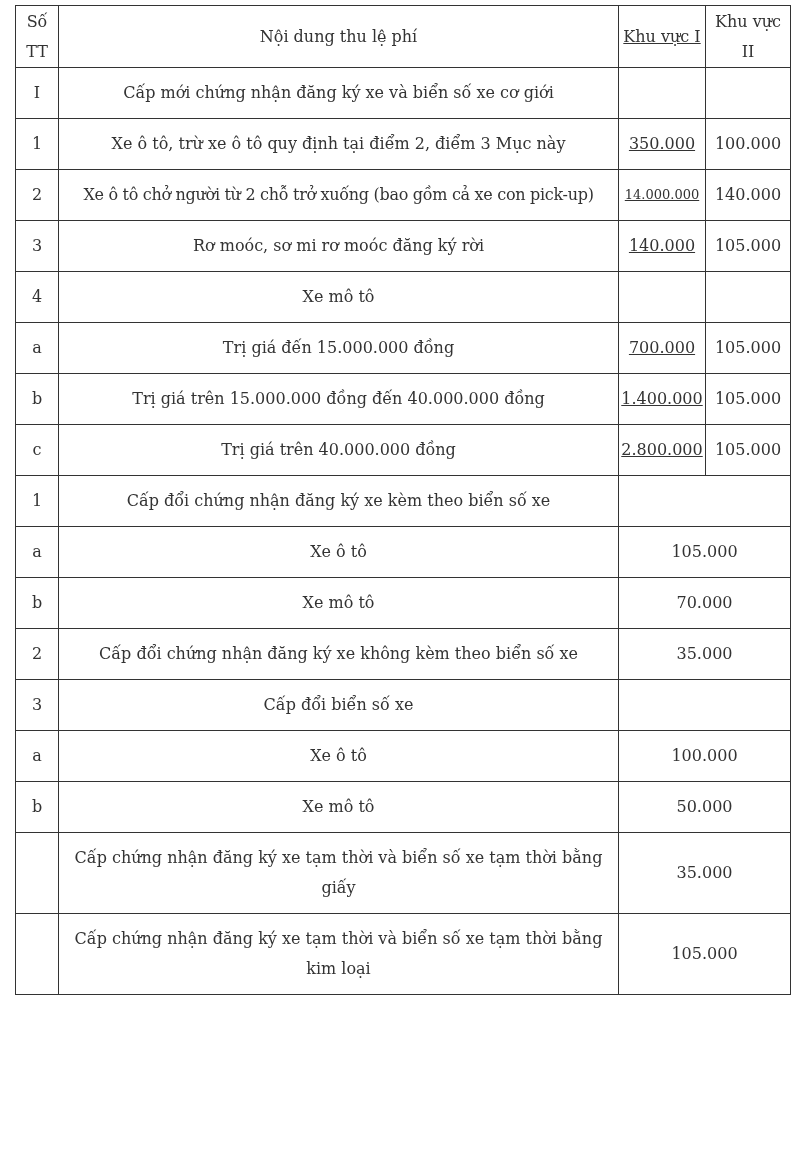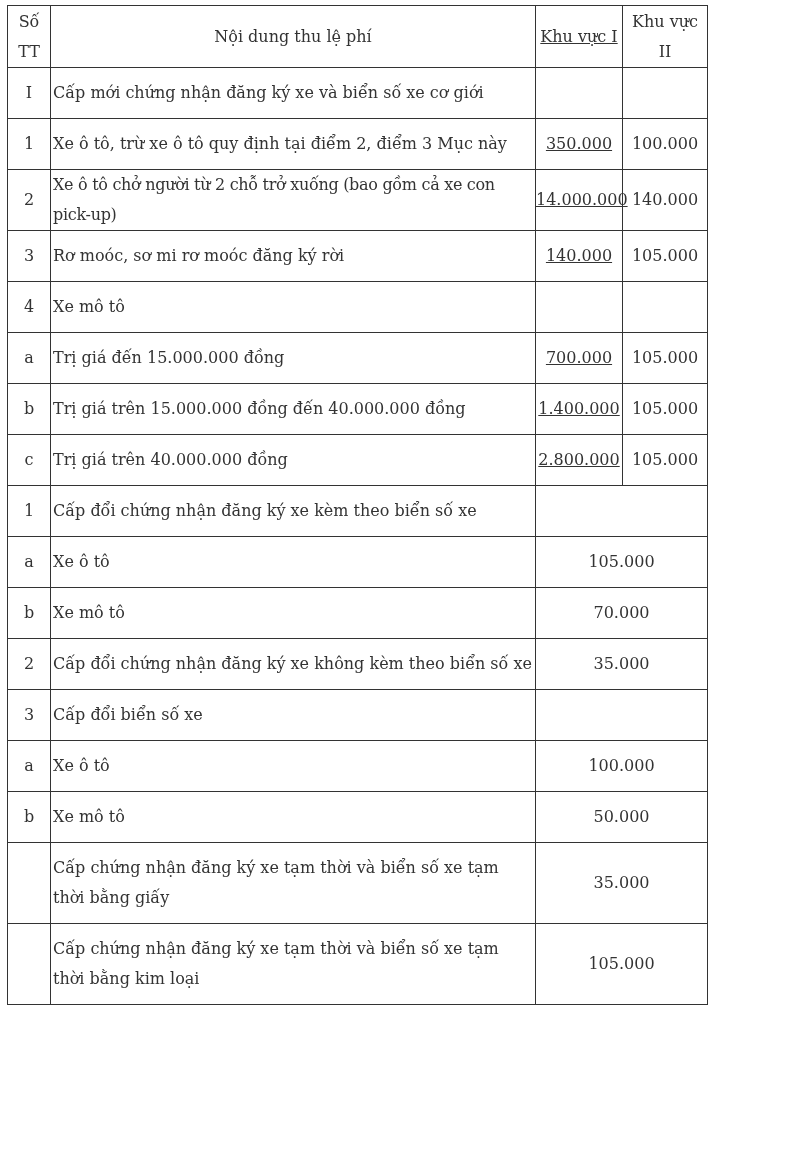--- a/index.html
+++ b/index.html
@@ -1,23 +1,23 @@
 <!DOCTYPE html>
 <html><head>
 <meta charset="utf-8">
 <style>
   html,body{margin:0;padding:0;background:#fff;}
   body{width:800px;height:1160px;position:relative;font-family:"DejaVu Serif",serif;color:#333;}
-  table{position:absolute;left:7px;top:5px;border-collapse:collapse;width:701px;table-layout:fixed;font-size:16px;}
+  table{position:absolute;left:15px;top:5px;border-collapse:collapse;width:776px;table-layout:fixed;font-size:16px;}
   td,th{border:1.5px solid #333;padding:0 2px;font-weight:normal;line-height:30px;}
   th{height:61px;}
   td{height:50px;}
   td.tall{height:80px;}
   .c1{width:38px;text-align:center;}
-  .c2{text-align:left;}
+  .c2{text-align:center;}
   .c3{width:82px;text-align:center;text-decoration:underline;}
   .c4{width:80px;text-align:center;}
   th.c2{text-align:center;}
   td.val{text-align:center;}
 </style>
 </head>
 <body>
 
 <table>
   <thead>
@@ -37,21 +37,21 @@
     </tr>
     <tr>
       <td class="c1">1</td>
       <td class="c2">Xe ô tô, trừ xe ô tô quy định tại điểm 2, điểm 3 Mục này</td>
       <td class="c3">350.000</td>
       <td class="c4">100.000</td>
     </tr>
     <tr>
       <td class="c1">2</td>
       <td class="c2" style="letter-spacing:-0.3px">Xe ô tô chở người từ 2 chỗ trở xuống (bao gồm cả xe con pick-up)</td>
-      <td class="c3" style="padding:0;font-size:16px">14.000.000</td>
+      <td class="c3" style="padding:0;font-size:13px">14.000.000</td>
       <td class="c4">140.000</td>
     </tr>
     <tr>
       <td class="c1">3</td>
       <td class="c2">Rơ moóc, sơ mi rơ moóc đăng ký rời</td>
       <td class="c3">140.000</td>
       <td class="c4">105.000</td>
     </tr>
     <tr>
       <td class="c1">4</td>

